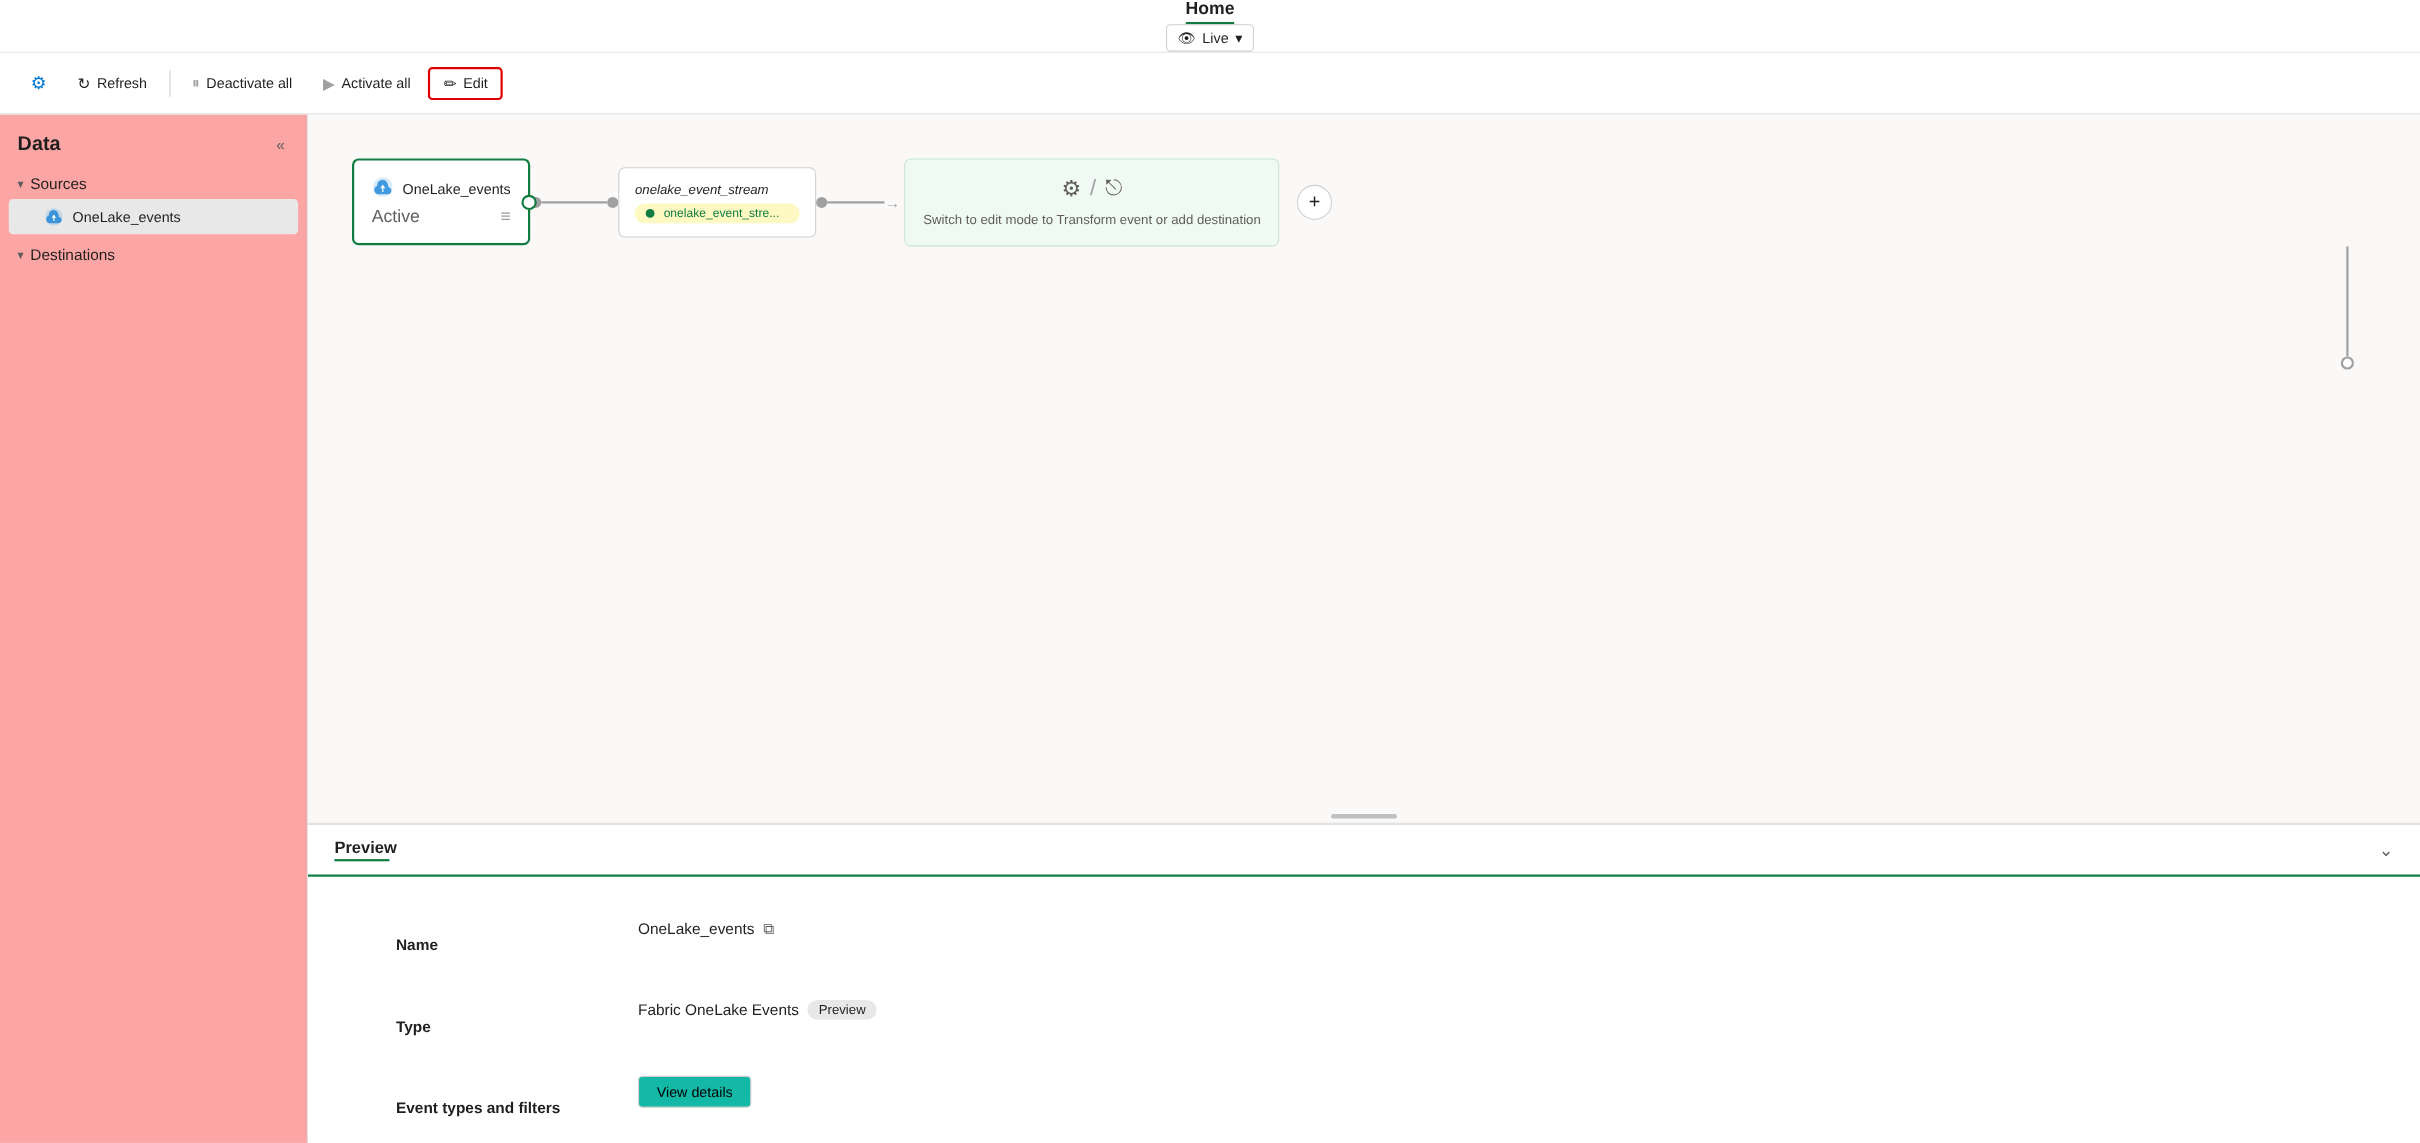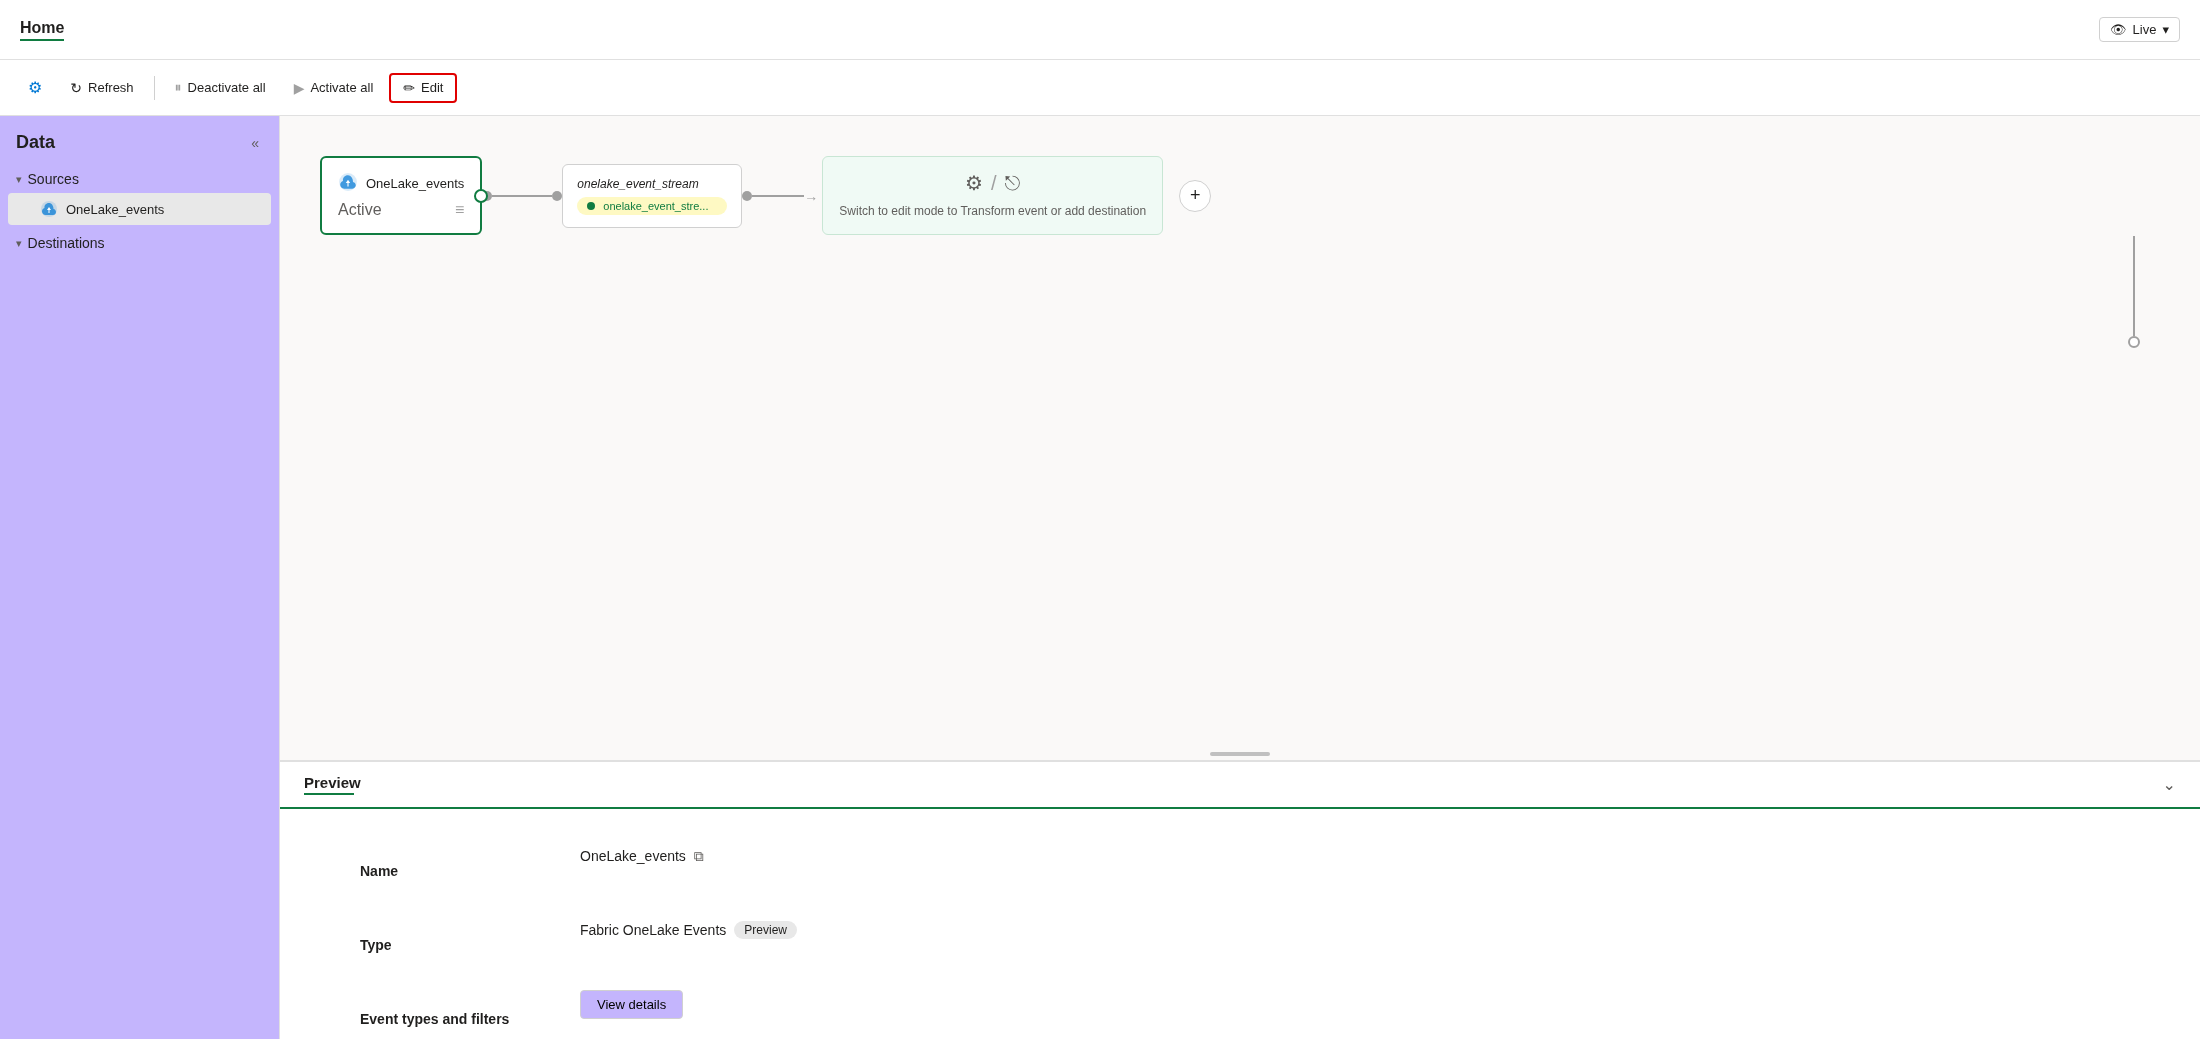--- a/index.html
+++ b/index.html
@@ -6,21 +6,22 @@
     body { font-family: 'Segoe UI', sans-serif; background: #f3f2f1; color: #201f1e; font-size: 14px; }
 
     
     .title-bar {
       background: #fff;
       padding: 0 20px;
       border-bottom: 1px solid #e0e0e0;
       display: flex;
       align-items: center;
       justify-content: space-between;
-      height: 60px;
+      height: 48px;
+      flex-direction: column;
     }
     .title-bar-left {
       display: flex;
       flex-direction: column;
     }
     .title-text {
       font-size: 16px;
       font-weight: 600;
       color: #201f1e;
     }
@@ -85,21 +86,21 @@
     .main-layout {
       display: flex;
       height: calc(100vh - 104px);
       overflow: hidden;
     }
 
     
     .sidebar {
       width: 280px;
       min-width: 280px;
-      background: #c4b5fd;
+      background: #fca5a5;
       border-right: 1px solid #e0e0e0;
       padding: 16px 0;
       overflow-y: auto;
     }
     .sidebar-header {
       display: flex;
       align-items: center;
       justify-content: space-between;
       padding: 0 16px 12px;
     }
@@ -356,21 +357,21 @@
     }
     .preview-badge {
       background: #e8e8e8;
       border-radius: 12px;
       padding: 2px 10px;
       font-size: 12px;
       color: #201f1e;
     }
     .view-details-btn {
       border: 1px solid #d0d0d0;
-      background: #c4b5fd;
+      background: #14b8a6;
       border-radius: 4px;
       padding: 6px 16px;
       font-size: 13px;
       cursor: pointer;
     }
     .copy-icon { font-size: 14px; color: #605e5c; cursor: pointer; }
 
     
     .vertical-connector {
       position: absolute;

